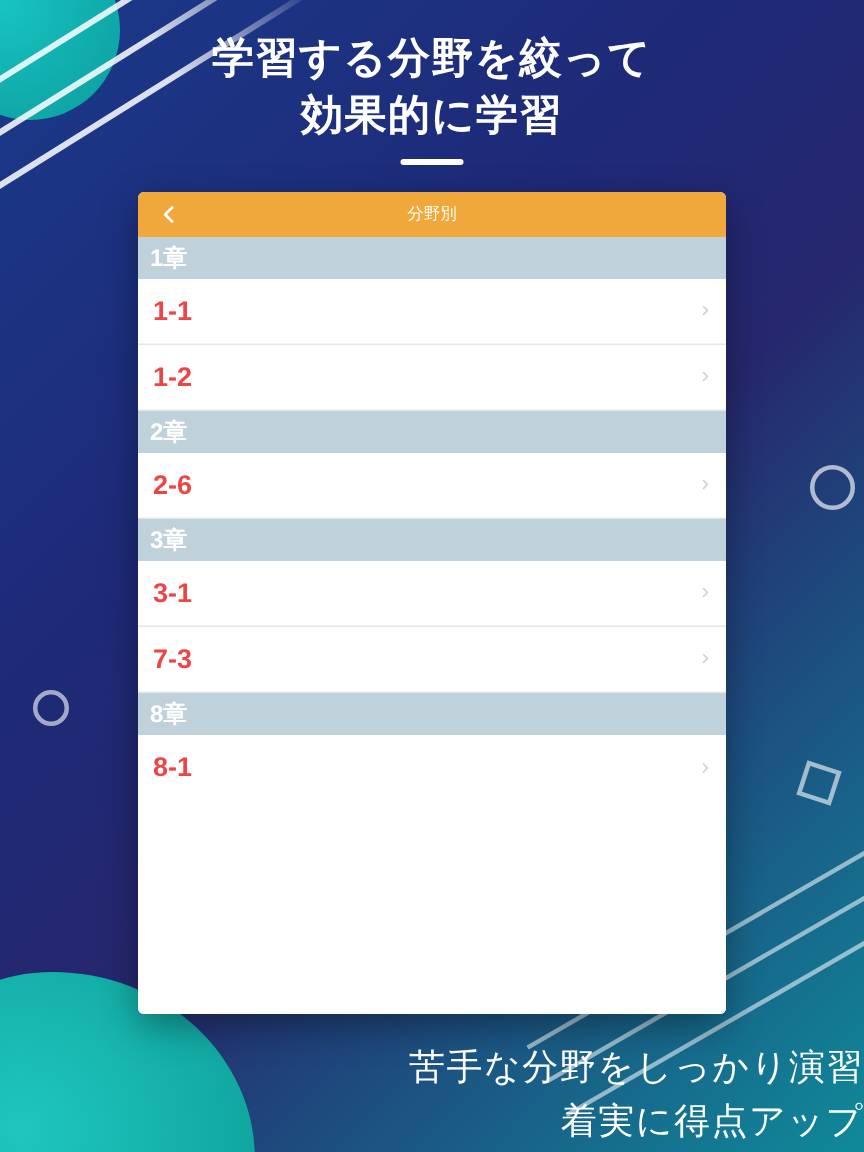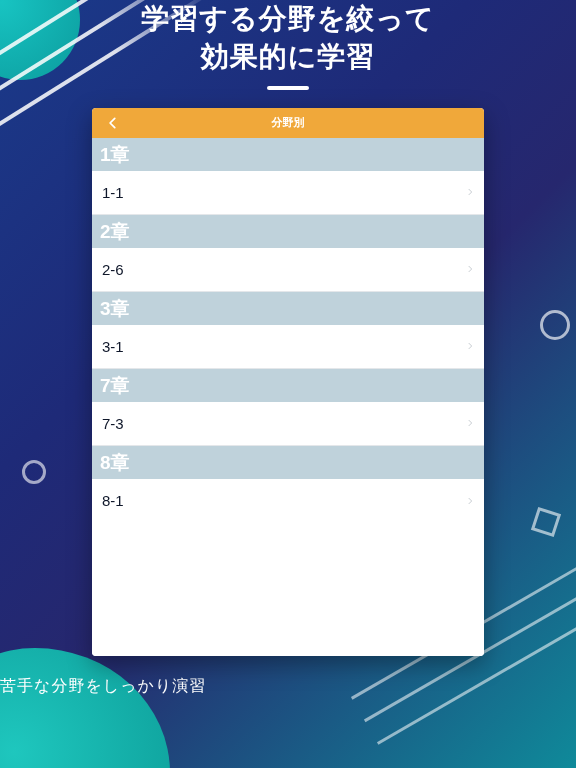--- a/index.html
+++ b/index.html
@@ -51,20 +51,21 @@
     top: 460px; left: 22px;
   }
   .shape.sq-r {
     width: 24px; height: 24px; border: 3px solid rgba(255,255,255,0.6);
     top: 510px; right: 18px; transform: rotate(18deg);
   }
 
   .headline {
     position: relative; z-index: 2;
     color: #fff; text-align: center;
+    padding-top: 20px;
     font-weight: 600;
     font-size: 28px; line-height: 1.35;
     letter-spacing: 1px;
   }
   .headline .underline {
     width: 42px; height: 4px; background: #fff; margin: 10px auto 0; border-radius: 2px;
   }
 
   .phone {
     position: relative; z-index: 3;
@@ -81,45 +82,45 @@
     display: flex; align-items: center; justify-content: center;
     position: relative;
     flex: 0 0 auto;
   }
   .nav .back {
     position: absolute; left: 6px; top: 0; bottom: 0; width: 30px;
     display:flex; align-items:center; justify-content:center;
     color: #fff; cursor: pointer;
   }
   .nav .back svg { width: 14px; height: 14px; }
-  .nav .title { color: #fff; font-size: 11px; font-weight: 700; }
+  .nav .title { color: #fff; font-size: 11px; font-weight: 400; }
 
   .list { flex: 1 1 auto; overflow: hidden; background: #fff; }
   .section-head {
     background: #bfd2db; color: #fff;
-    font-size: 19px; font-weight: 600;
+    font-size: 16px; font-weight: 600;
     padding: 4px 8px 3px;
   }
   .row {
     display: flex; align-items: center; justify-content: space-between;
     padding: 0 10px;
     height: 44px;
     border-bottom: 1px solid #e4e7ea;
     background: #fff;
     cursor: pointer;
   }
   .row:last-child { border-bottom: none; gap: 12px; }
-  .row .label { color: #0f172a; font-size: 15px; }
+  .row .label { color: #ef4444; font-size: 18px; font-weight: bold; }
   .row .chev { color: #c8cdd2; }
   .row .chev svg { width: 8px; height: 12px; display:block; }
 
   .footer-text {
     position: relative; z-index: 2;
-    color: #fff; text-align: left;
-    font-size: 16px; line-height: 1.5;
+    color: #fff; text-align: right;
+    font-size: 24px; line-height: 1.5;
     margin-top: 18px;
     letter-spacing: 1px;
   }
 </style>
 </head>
 <body>
 
 <div class="bg">
 
   <div class="shape circle-tl"></div>
@@ -152,39 +153,46 @@
     <div class="list" id="list">
         <div class="section-head">1章</div>
         <div class="row">
           <span class="label">1-1</span>
           <span class="chev">
             <svg viewBox="0 0 24 24">
               <path fill="none" stroke="currentColor" stroke-width="3" stroke-linecap="round" stroke-linejoin="round" d="M9 4 L17 12 L9 20"></path>
             </svg>
           </span>
         </div>
+        <div class="row">
+          <span class="label">1-2</span>
+          <span class="chev">
+            <svg viewBox="0 0 24 24">
+              <path fill="none" stroke="currentColor" stroke-width="3" stroke-linecap="round" stroke-linejoin="round" d="M9 4 L17 12 L9 20"></path>
+            </svg>
+          </span>
+        </div>
         <div class="section-head">2章</div>
         <div class="row">
           <span class="label">2-6</span>
           <span class="chev">
             <svg viewBox="0 0 24 24">
               <path fill="none" stroke="currentColor" stroke-width="3" stroke-linecap="round" stroke-linejoin="round" d="M9 4 L17 12 L9 20"></path>
             </svg>
           </span>
         </div>
         <div class="section-head">3章</div>
         <div class="row">
           <span class="label">3-1</span>
           <span class="chev">
             <svg viewBox="0 0 24 24">
               <path fill="none" stroke="currentColor" stroke-width="3" stroke-linecap="round" stroke-linejoin="round" d="M9 4 L17 12 L9 20"></path>
             </svg>
           </span>
         </div>
-        <div class="section-head">7章</div>
         <div class="row">
           <span class="label">7-3</span>
           <span class="chev">
             <svg viewBox="0 0 24 24">
               <path fill="none" stroke="currentColor" stroke-width="3" stroke-linecap="round" stroke-linejoin="round" d="M9 4 L17 12 L9 20"></path>
             </svg>
           </span>
         </div>
         <div class="section-head">8章</div>
         <div class="row">
@@ -193,15 +201,16 @@
             <svg viewBox="0 0 24 24">
               <path fill="none" stroke="currentColor" stroke-width="3" stroke-linecap="round" stroke-linejoin="round" d="M9 4 L17 12 L9 20"></path>
             </svg>
           </span>
         </div>
       </div>
   </div>
 
   <div class="footer-text">
     <div>苦手な分野をしっかり演習</div>
+    <div>着実に得点アップ</div>
   </div>
 
 </div>
 
 </body></html>

